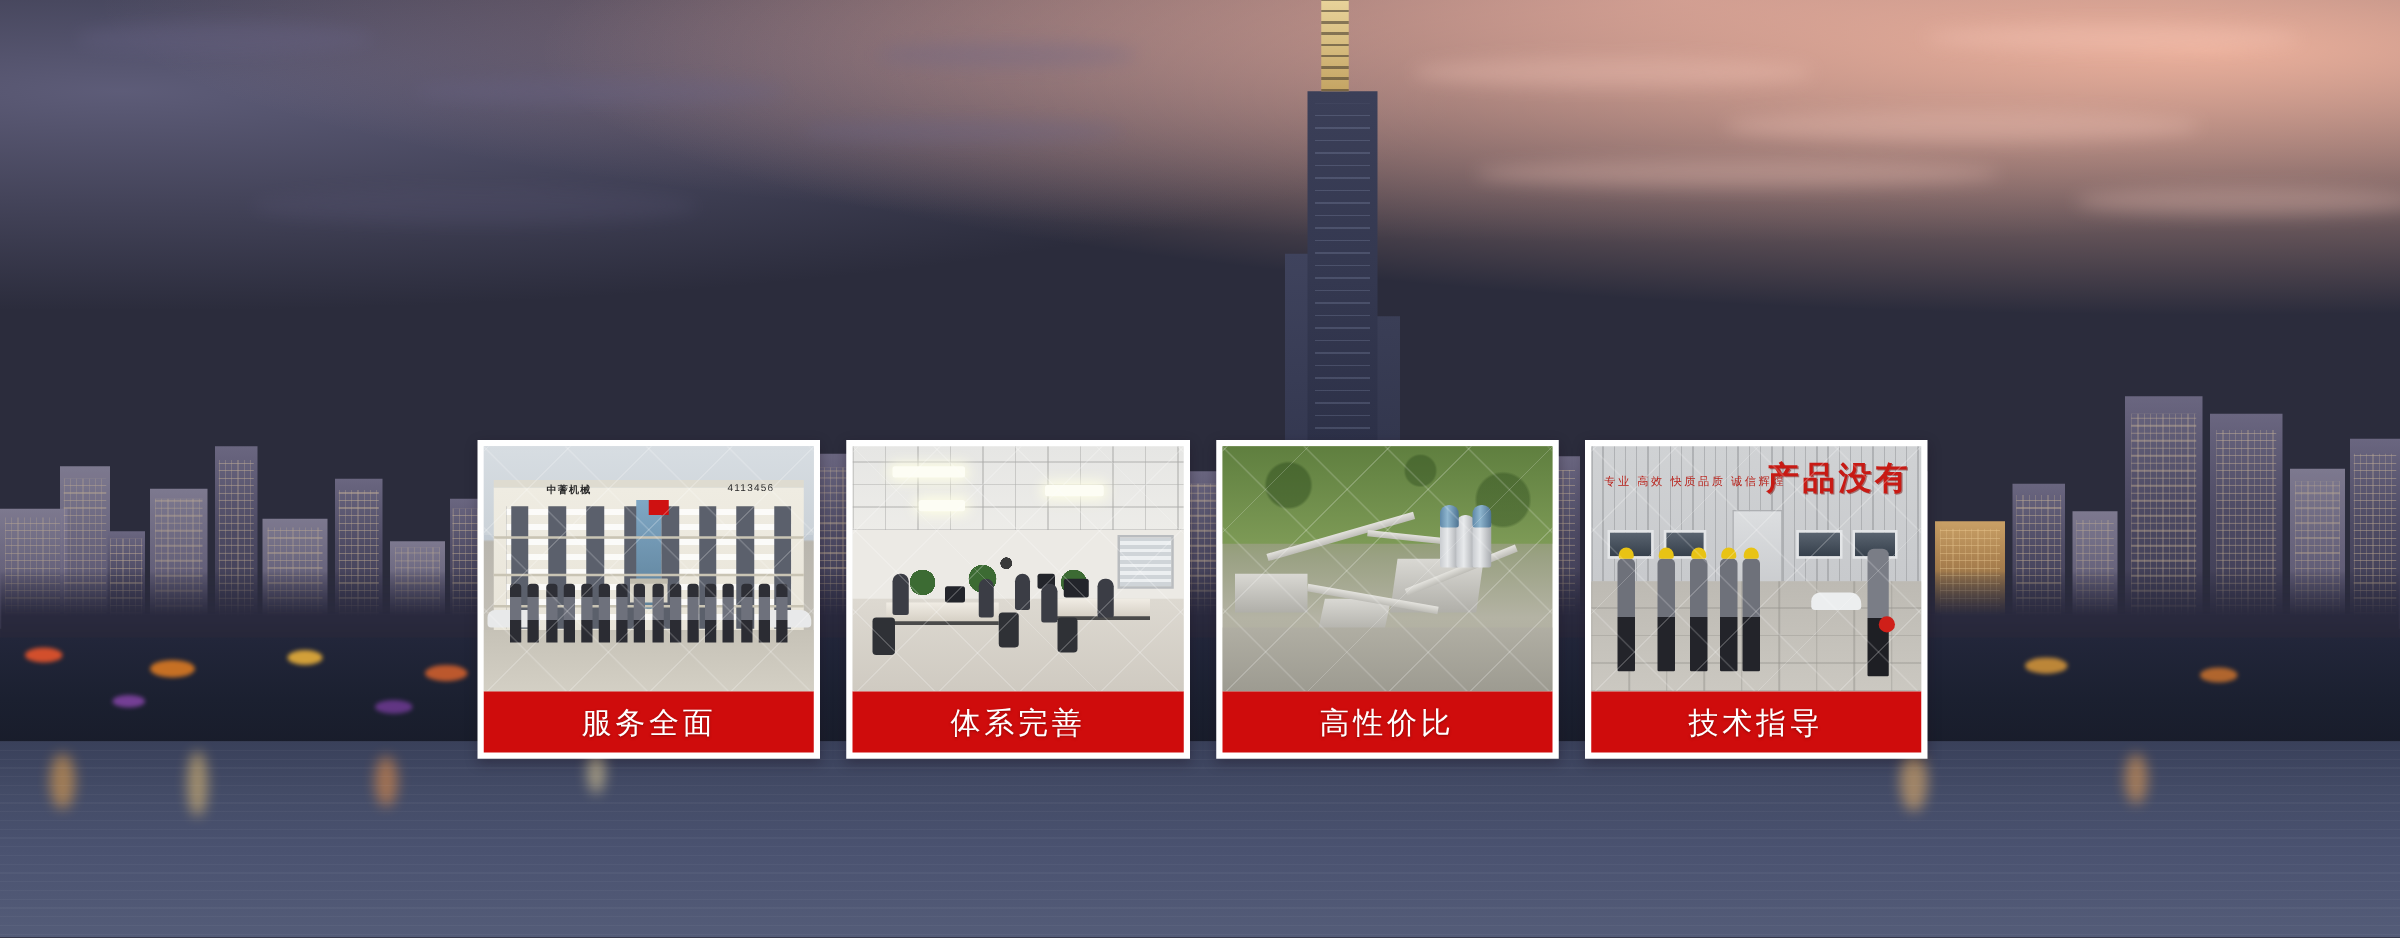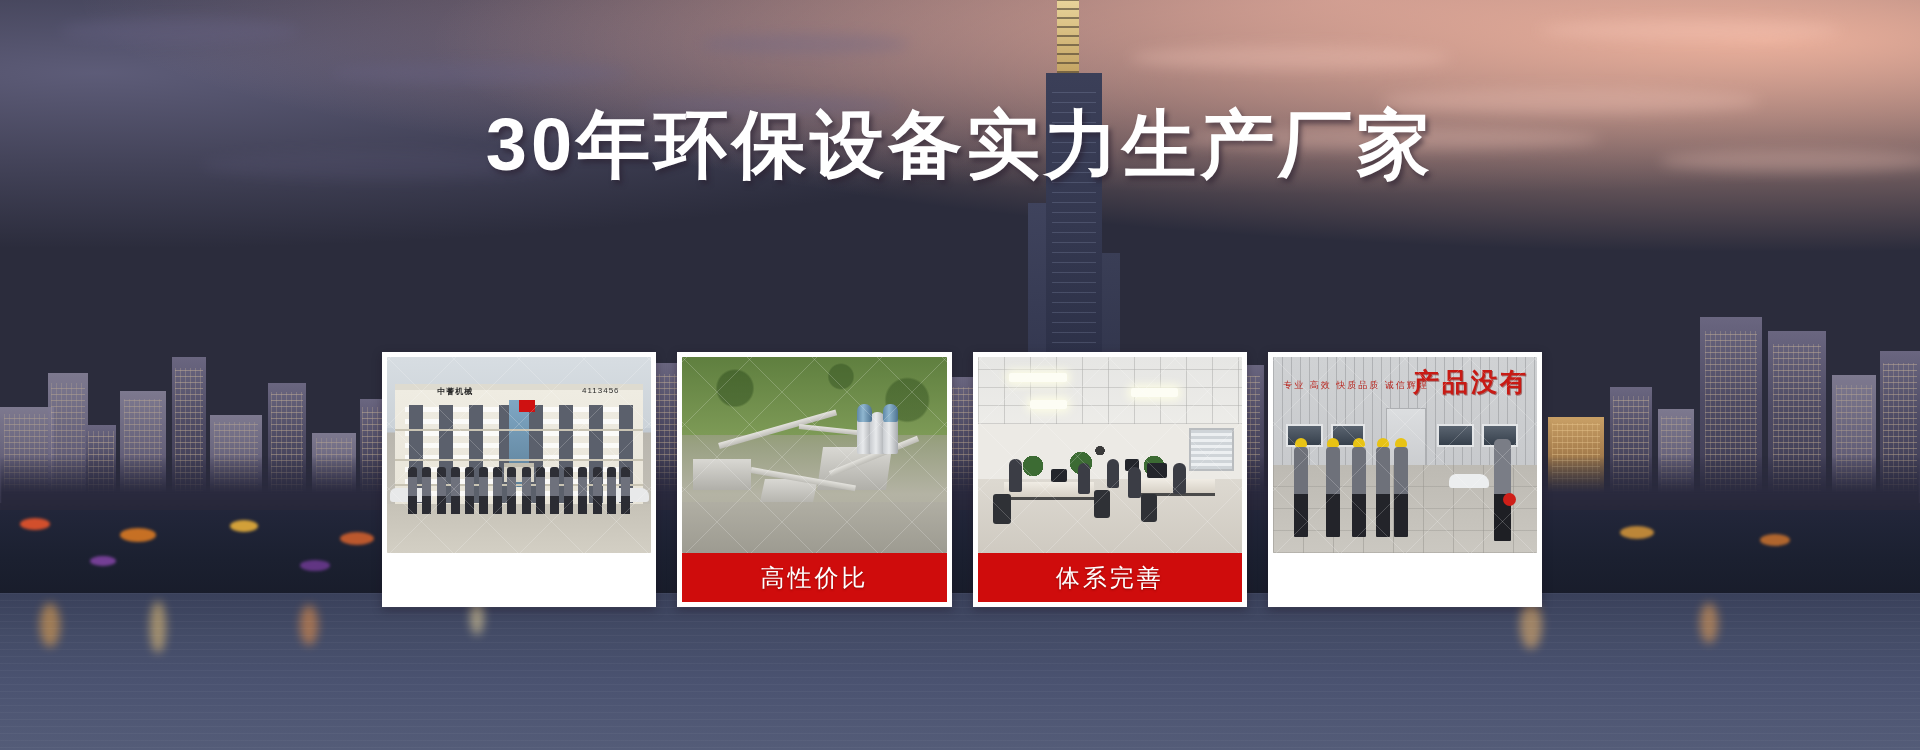--- a/index.html
+++ b/index.html
@@ -409,21 +409,20 @@
 
   <div class="water">
     <div class="wref" style="left:40px;  top:10px; width:20px; height:44px; background:#ffb04a;"></div>
     <div class="wref" style="left:150px; top:8px;  width:16px; height:52px; background:#ffd277;"></div>
     <div class="wref" style="left:300px; top:12px; width:18px; height:40px; background:#ff9a44;"></div>
     <div class="wref" style="left:470px; top:6px;  width:14px; height:36px; background:#ffe6a0;"></div>
     <div class="wref" style="left:1520px;top:8px;  width:22px; height:48px; background:#ffc06a;"></div>
     <div class="wref" style="left:1700px;top:10px; width:18px; height:40px; background:#ffab52;"></div>
   </div>
 
-  <div class="headline">30年环保设备实力生产厂家</div>
 
 
   <div class="cards">
 
     <div class="card">
       <div class="photo p1">
         <div class="sky1"></div>
         <div class="build">
           <div class="wins"></div>
           <div class="glass"></div>
@@ -450,40 +449,21 @@
             <span class="person"></span>
           <span class="person"></span>
             <span class="person"></span>
             <span class="person"></span>
           <span class="person"></span>
             <span class="person"></span>
             <span class="person"></span>
           <span class="person"></span>
         </div>
       </div>
-    </div>
-
-    <div class="card">
-      <div class="photo p2">
-        <div class="green"></div>
-        <div class="shed" style="left:4%;  top:52%; width:22%; height:16%;"></div>
-        <div class="shed" style="left:30%; top:62%; width:20%; height:14%; transform:skewX(-12deg);"></div>
-        <div class="shed" style="left:52%; top:46%; width:26%; height:22%; transform:skewX(-8deg);"></div>
-        <div class="conv" style="left:14%; top:44%; width:46%; height:6px; transform:rotate(-16deg);"></div>
-        <div class="conv" style="left:26%; top:56%; width:40%; height:6px; transform:rotate(10deg);"></div>
-        <div class="conv" style="left:44%; top:34%; width:34%; height:5px; transform:rotate(6deg);"></div>
-        <div class="conv" style="left:56%; top:58%; width:36%; height:6px; transform:rotate(-22deg);"></div>
-        <div class="silo" style="left:66%; top:28%;"></div>
-        <div class="silo" style="left:71%; top:28%;"></div>
-        <div class="silo" style="left:76%; top:28%;"></div>
-        <div class="silo blue" style="left:66%; top:24%;"></div>
-        <div class="silo blue" style="left:76%; top:24%;"></div>
-        <div class="yard"></div>
-      </div>
-      <div class="caption">高性价比</div>
+      <div class="caption">服务全面</div>
     </div>
 
     <div class="card">
       <div class="photo p3">
         <div class="ceil"></div>
         <div class="lamp" style="left:12%; top:8%;  width:22%;"></div>
         <div class="lamp" style="left:58%; top:16%; width:18%;"></div>
         <div class="lamp" style="left:20%; top:22%; width:14%;"></div>
         <div class="wall"></div>
         <div class="decal"></div>
@@ -500,20 +480,40 @@
         <div class="per" style="left:12%; top:52%; width:13px; height:17%;"></div>
         <div class="per" style="left:38%; top:54%; width:12px; height:16%;"></div>
         <div class="per" style="left:49%; top:52%; width:12px; height:15%;"></div>
         <div class="per" style="left:57%; top:56%; width:13px; height:16%;"></div>
         <div class="per" style="left:74%; top:54%; width:13px; height:16%;"></div>
         <div class="chair" style="left:6%;  top:70%; width:18px; height:15%;"></div>
         <div class="chair" style="left:44%; top:68%; width:16px; height:14%;"></div>
         <div class="chair" style="left:62%; top:70%; width:16px; height:14%;"></div>
       </div>
       <div class="caption">体系完善</div>
+    </div>
+
+    <div class="card">
+      <div class="photo p2">
+        <div class="green"></div>
+        <div class="shed" style="left:4%;  top:52%; width:22%; height:16%;"></div>
+        <div class="shed" style="left:30%; top:62%; width:20%; height:14%; transform:skewX(-12deg);"></div>
+        <div class="shed" style="left:52%; top:46%; width:26%; height:22%; transform:skewX(-8deg);"></div>
+        <div class="conv" style="left:14%; top:44%; width:46%; height:6px; transform:rotate(-16deg);"></div>
+        <div class="conv" style="left:26%; top:56%; width:40%; height:6px; transform:rotate(10deg);"></div>
+        <div class="conv" style="left:44%; top:34%; width:34%; height:5px; transform:rotate(6deg);"></div>
+        <div class="conv" style="left:56%; top:58%; width:36%; height:6px; transform:rotate(-22deg);"></div>
+        <div class="silo" style="left:66%; top:28%;"></div>
+        <div class="silo" style="left:71%; top:28%;"></div>
+        <div class="silo" style="left:76%; top:28%;"></div>
+        <div class="silo blue" style="left:66%; top:24%;"></div>
+        <div class="silo blue" style="left:76%; top:24%;"></div>
+        <div class="yard"></div>
+      </div>
+      <div class="caption">高性价比</div>
     </div>
 
     <div class="card">
       <div class="photo p4">
         <div class="fwall"></div>
         <div class="bigtext">产品没有</div>
         <div class="smtext">专业 高效
 快质品质 诚信辉煌</div>
         <div class="win4" style="left:5%;  top:34%; width:14%; height:12%;"></div>
         <div class="win4" style="left:22%; top:34%; width:13%; height:12%;"></div>
@@ -533,16 +533,17 @@
           </div>
         <div class="worker" style="left:39%;">
             <span class="hat"></span>
           </div>
         <div class="worker" style="left:46%;">
             <span class="hat"></span>
           </div>
         <div class="lead"></div>
         <div class="ball"></div>
       </div>
+      <div class="caption">技术指导</div>
     </div>
 
   </div>
 </div>
 
 </body></html>

